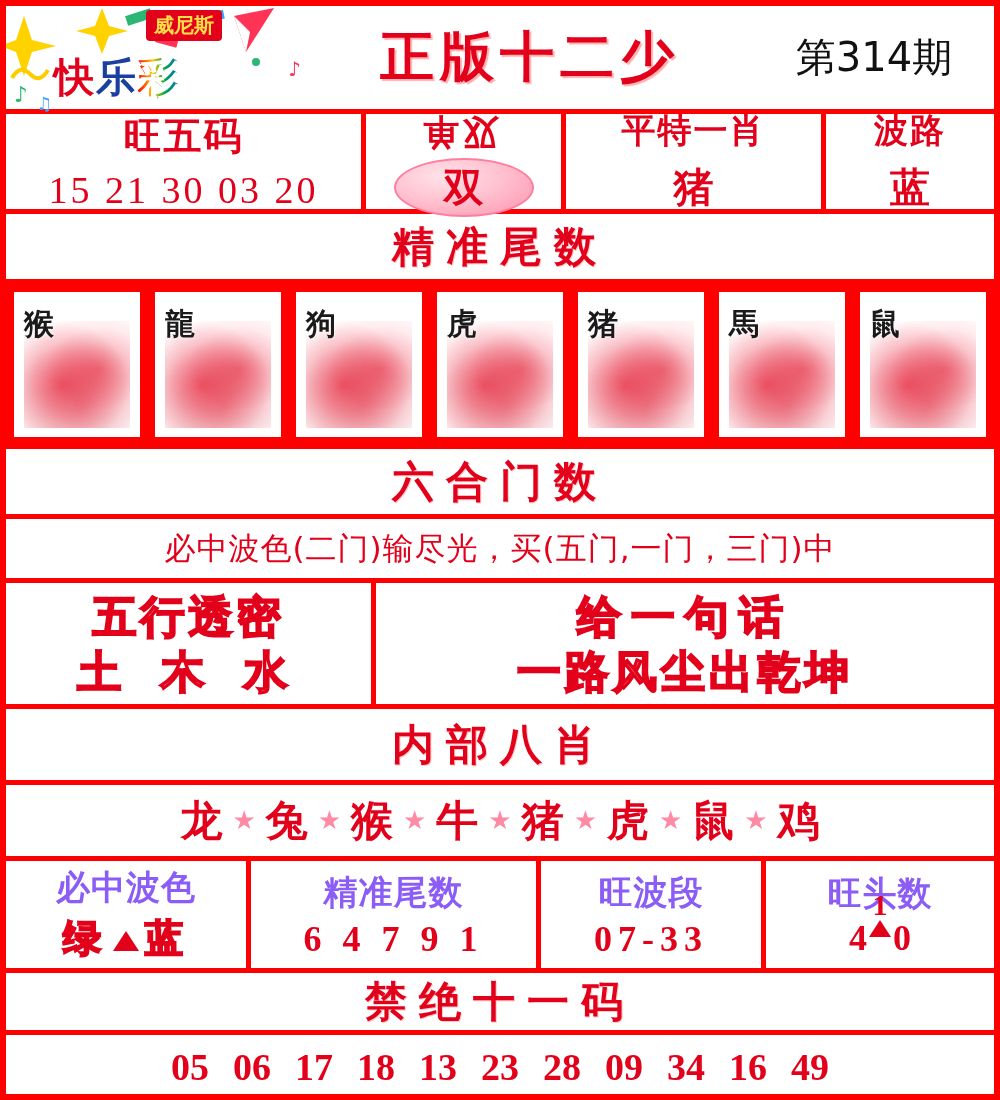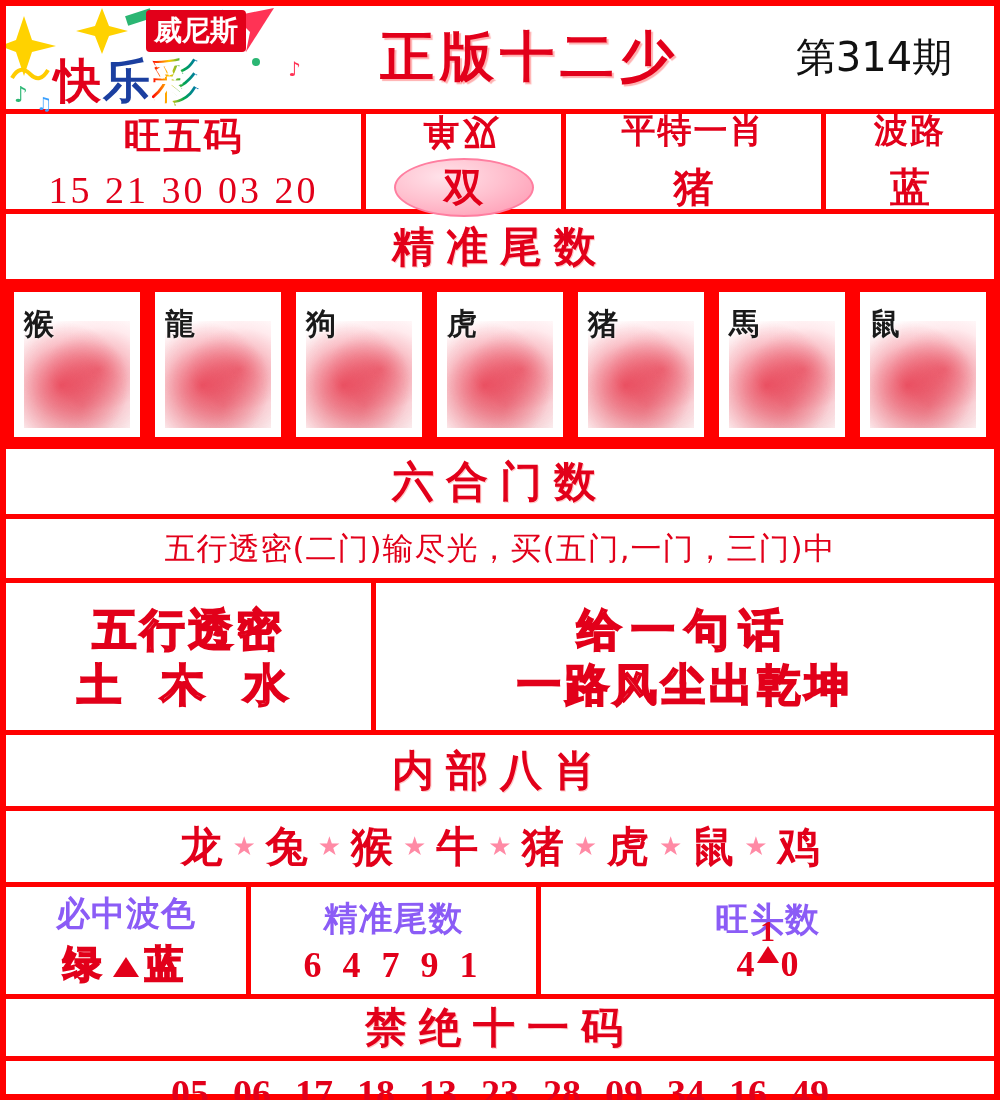--- a/index.html
+++ b/index.html
@@ -33,41 +33,41 @@
   .logo-box {
     width: 300px;
     height: 100%;
     position: relative;
     flex: 0 0 300px;
   }
   .logo-text {
     position: absolute;
     left: 48px;
     top: 44px;
-    font-size: 47px;
+    font-size: 40px;
     font-weight: bold;
     letter-spacing: 2px;
     font-family: "DejaVu Sans", sans-serif;
     text-shadow: 2px 2px 0 #fff;
   }
   .logo-text .c1 { color: #e2001a; }
   .logo-text .c2 { color: #1b3fa0; }
   .logo-text .c3 {
     background: linear-gradient(90deg,#ff0000 0%,#ffcc00 35%,#00a651 65%,#0066cc 100%);
     -webkit-background-clip: text;
     background-clip: text;
     color: transparent;
   }
   .brand-badge {
     position: absolute;
     left: 140px;
     top: 4px;
     background: #e2001a;
-    color: #ffffff;
-    font-size: 28px;
+    color: #fde047;
+    font-size: 20px;
     font-weight: bold;
     padding: 2px 8px;
     border-radius: 4px;
     font-family: "DejaVu Sans", sans-serif;
   }
   .confetti {
     position: absolute;
     left: 0; top: 0;
     width: 300px; height: 108px;
     pointer-events: none;
@@ -233,21 +233,21 @@
     box-sizing: border-box;
   }
   .textrow .t {
     font-size: 31px;
     color: #e2001a;
     font-family: "DejaVu Sans", sans-serif;
     letter-spacing: 1px;
   }
 
   
-  .r-wuxing { height: 152px; justify-content: center; }
+  .r-wuxing { height: 126px; justify-content: center; }
   .c-wuxing { flex: 0 0 370px; }
   .c-gyjh { flex: 1; }
   .outline-red {
     font-size: 44px;
     font-weight: bold;
     color: #fff;
     font-family: "DejaVu Sans", sans-serif;
     -webkit-text-stroke: 2px #e2001a;
     letter-spacing: 4px;
     line-height: 1.25;
@@ -451,21 +451,21 @@
     <div class="zcard">
       <div class="art"></div>
       <div class="ch">鼠</div>
     </div>
   </div>
 
   <div class="titlerow">
     <div class="t">六合门数</div>
   </div>
   <div class="textrow">
-    <div class="t">五行透密(二门)输尽光，买(五门,一门，三门)中</div>
+    <div class="t">必中波色(二门)输尽光，买(五门,一门，三门)中</div>
   </div>
 
   <div class="row r-wuxing">
     <div class="cell c-wuxing">
       <div class="outline-red">五行透密</div>
       <div class="outline-red sub">土 木 水</div>
     </div>
     <div class="cell c-gyjh">
       <div class="outline-red gy-line1">给一句话</div>
       <div class="outline-red gy-line2">一路风尘出乾坤</div>
@@ -496,20 +496,24 @@
   <div class="row r-bottom">
     <div class="cell c-b1">
       <div class="b-lbl">必中波色</div>
       <div class="b-val outline">
         <span>绿</span><span class="tri"></span><span>蓝</span>
       </div>
     </div>
     <div class="cell c-b2">
       <div class="b-lbl">精准尾数</div>
       <div class="b-val">6 4 7 9 1</div>
+    </div>
+    <div class="cell c-b3">
+      <div class="b-lbl">旺波段</div>
+      <div class="b-val">07-33</div>
     </div>
     <div class="cell c-b4">
       <div class="b-lbl">旺头数</div>
       <div class="head-nums">
         <span>4</span>
         <div class="head-mid">
           <span class="one">1</span>
           <span class="tri2"></span>
         </div>
         <span>0</span>

